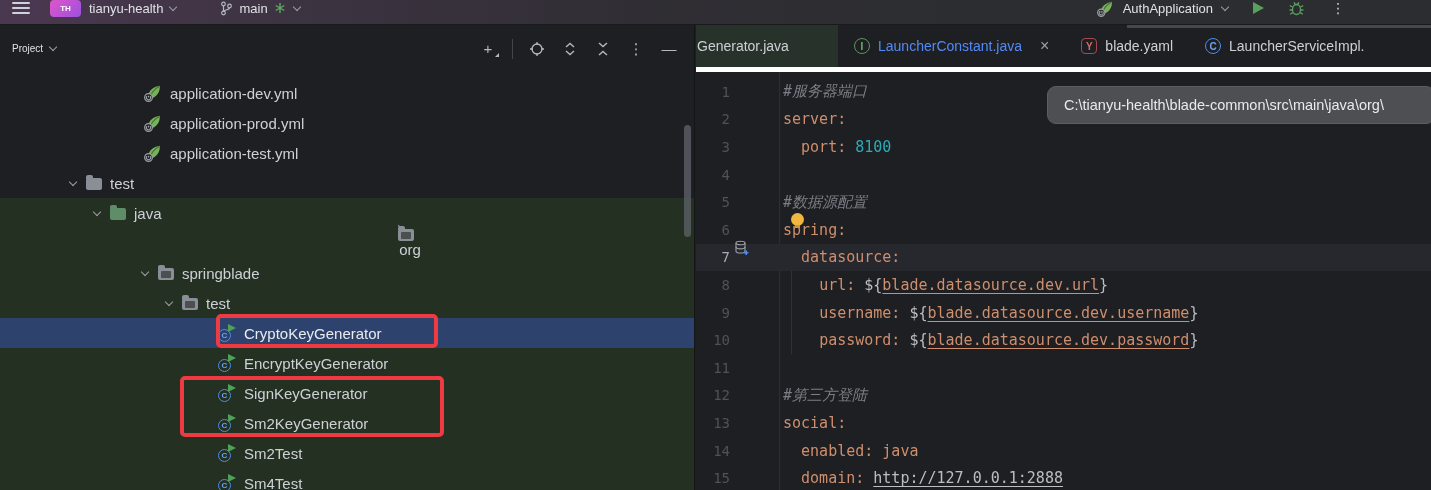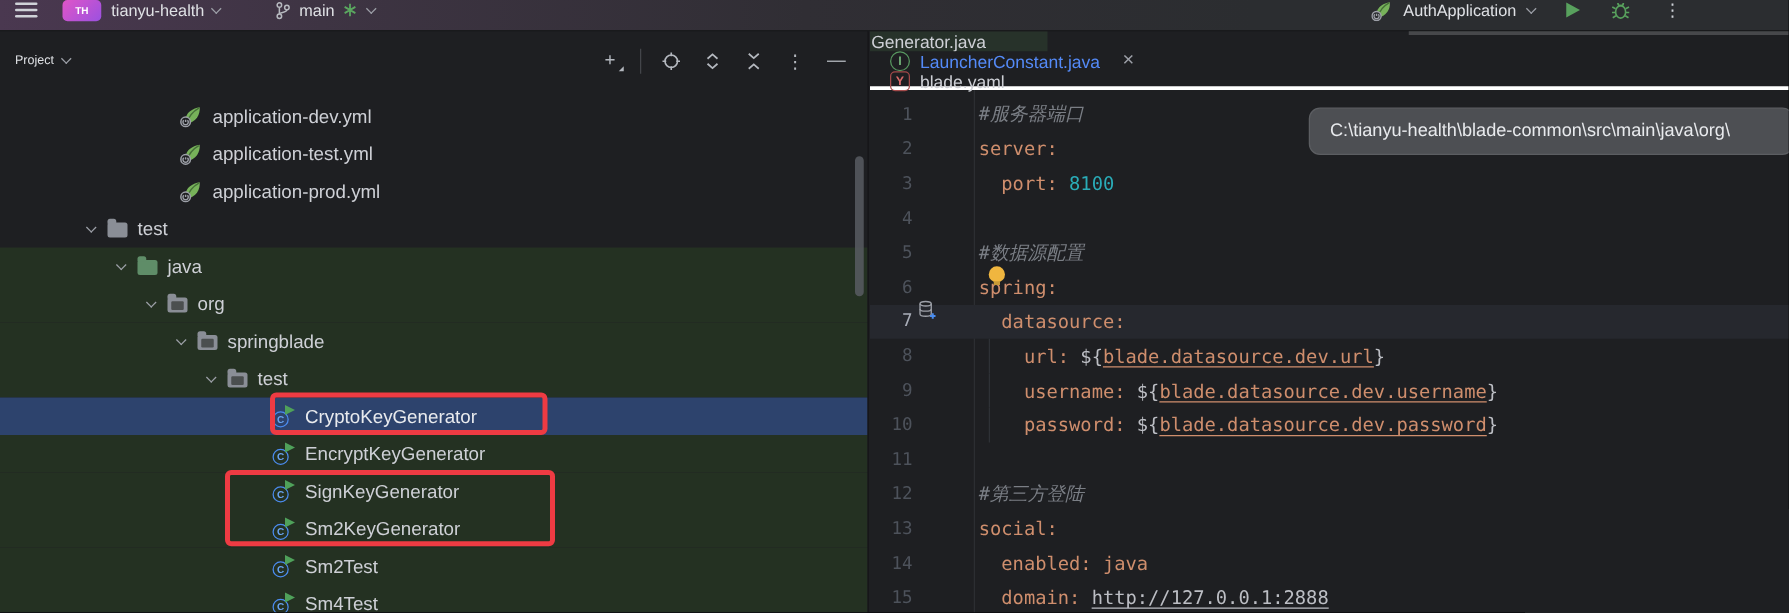--- a/index.html
+++ b/index.html
@@ -50,21 +50,21 @@
   .ic-test .circ{ position:absolute; left:0; bottom:0; width:13px; height:13px; border:1.8px solid #4b8cf0; border-radius:50%;
     color:#6aa4f2; font-size:8px; font-weight:bold; display:flex; align-items:center; justify-content:center;}
   .ic-test .tri{ position:absolute; right:0; top:0; width:0; height:0; border-left:8px solid #4fa15a; border-top:4.5px solid transparent; border-bottom:4.5px solid transparent;}
   
   .ic-round{ width:16px; height:16px; border-radius:50%; display:flex; align-items:center; justify-content:center; font-size:10px; font-weight:bold; flex:none;}
   .ic-int{ border:1.5px solid #57975f; color:#72b178;}
   .ic-cls{ border:1.5px solid #4a8df0; color:#6aa4f2;}
   .ic-yml{ width:16px; height:16px; border-radius:4px; border:1.5px solid #a34a4a; color:#d96a6a; display:flex; align-items:center; justify-content:center; font-size:10px; font-weight:bold; flex:none;}
   
   .editor{ position:absolute; left:696px; top:25px; right:0; bottom:0; background:#1e1f22;}
-  .tab-bar{ position:relative; height:47px; display:flex; align-items:stretch; border-bottom:3px solid #ffffff; font-size:14px;flex-direction:column;}
+  .tab-bar{ position:relative; height:47px; display:flex; align-items:stretch; border-bottom:5px solid #ffffff; font-size:14px;}
   .tab{ display:flex; align-items:center; gap:8px; padding:0 16px; color:#ced0d6; position:relative; flex:none;}
   .tab.active-test{ background:#27322a; width:142px; overflow:hidden; padding:0 10px;}
   .tab .lbl{ white-space:nowrap;}
   .tab.clip-left .lbl{ margin-left:-9px;}
   .tab .lbl.blue{ color:#548af7;}
   .tab .close{ color:#9da0a8; font-size:16px; margin-left:10px; line-height:1;}
   .tab.clip-right{ overflow:hidden; flex:1;}
   .popup-strip{ position:absolute; left:431px; top:0; right:0; height:3px; background:#47484b; z-index:4;}
   .editor-body{ position:absolute; left:0; top:47px; right:0; bottom:0; padding-top:6px;
     font-family:"DejaVu Sans Mono", monospace; font-size:15px;}
@@ -200,44 +200,44 @@
         </div>
         <div class="tree-row" style="padding-left: 144px;">
           <span style="flex:none">
             <svg width="18" height="18" viewBox="0 0 16 16">
               <path d="M14 1.6 C14.4 7 11.6 12 4.6 13.4 C3.2 10.4 3.6 3.6 14 1.6 Z" fill="#77b25a"></path>
               <path d="M4.8 13 C6.2 8 9.4 4.4 13.4 2.2" stroke="#456f38" stroke-width="1" fill="none"></path>
               <circle cx="4" cy="12" r="3.4" fill="#1e1f22" stroke="#9da0a8" stroke-width="1.1"></circle>
               <path d="M4 10.4 v1.7 M5.3 10.8 a1.9 1.9 0 1 1 -2.6 0" stroke="#9da0a8" stroke-width="1" fill="none"></path>
             </svg>
           </span>
-          <span class="tree-label">application-test.yml</span>
+          <span class="tree-label">application-prod.yml</span>
         </div>
         <div class="tree-row" style="padding-left: 144px;">
           <span style="flex:none">
             <svg width="18" height="18" viewBox="0 0 16 16">
               <path d="M14 1.6 C14.4 7 11.6 12 4.6 13.4 C3.2 10.4 3.6 3.6 14 1.6 Z" fill="#77b25a"></path>
               <path d="M4.8 13 C6.2 8 9.4 4.4 13.4 2.2" stroke="#456f38" stroke-width="1" fill="none"></path>
               <circle cx="4" cy="12" r="3.4" fill="#1e1f22" stroke="#9da0a8" stroke-width="1.1"></circle>
               <path d="M4 10.4 v1.7 M5.3 10.8 a1.9 1.9 0 1 1 -2.6 0" stroke="#9da0a8" stroke-width="1" fill="none"></path>
             </svg>
           </span>
-          <span class="tree-label">application-prod.yml</span>
+          <span class="tree-label">application-test.yml</span>
         </div>
         <div class="tree-row" style="padding-left: 70px;">
           <span class="chev"></span>
           <span class="ic-folder"></span>
           <span class="tree-label">test</span>
         </div>
         <div class="tree-row green" style="padding-left: 94px;">
           <span class="chev"></span>
           <span class="ic-folder greenf"></span>
           <span class="tree-label">java</span>
         </div>
-        <div class="tree-row green" style="padding-left: 118px;">
+        <div class="tree-row green" style="padding-left: 118px; flex-direction: column;">
           <span class="chev"></span>
           <span class="ic-folder pkg"></span>
           <span class="tree-label">org</span>
         </div>
         <div class="tree-row green" style="padding-left: 142px;">
           <span class="chev"></span>
           <span class="ic-folder pkg"></span>
           <span class="tree-label">springblade</span>
         </div>
         <div class="tree-row green" style="padding-left: 166px;">

